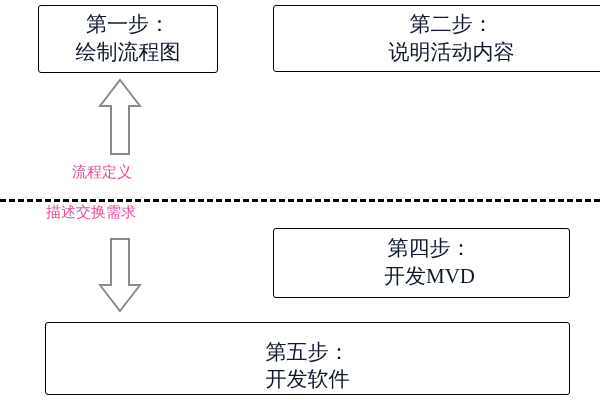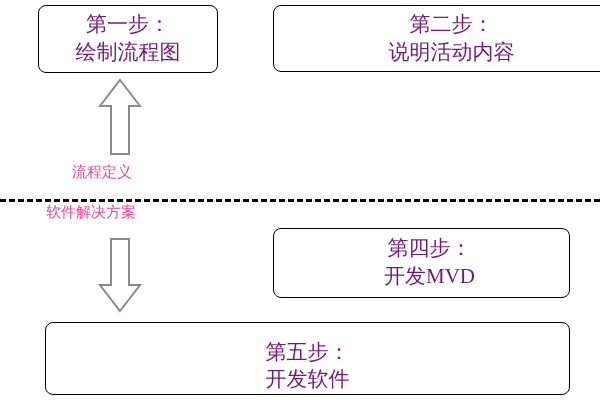--- a/index.html
+++ b/index.html
@@ -14,28 +14,28 @@
     position: relative;
     width: 600px;
     height: 400px;
     background: #ffffff;
     overflow: hidden;
   }
   .step-box {
     position: absolute;
     box-sizing: border-box;
     border: 1.6px solid #000000;
-    border-radius: 8px;
+    border-radius: 3px;
     background: #ffffff;
     display: flex;
     flex-direction: column;
     align-items: center;
     justify-content: center;
     text-align: center;
-    color: #701a75;
+    color: #0f172a;
     font-size: 21px;
     line-height: 1.32;
   }
   .step-box .line {
     display: block;
     white-space: nowrap;
   }
   .divider {
     position: absolute;
     left: 0;
@@ -89,21 +89,21 @@
   </div>
 
   <div class="step-box" id="box-step5">
     <span class="line">第五步：</span>
     <span class="line">开发软件</span>
   </div>
 
   <div class="divider" id="divider-line"></div>
 
   <div class="zone-label" id="label-process">流程定义</div>
-  <div class="zone-label" id="label-software">软件解决方案</div>
+  <div class="zone-label" id="label-software">描述交换需求</div>
 
   <div class="arrow" id="arrow-up">
     <svg width="44" height="78" viewBox="0 0 44 78">
       <polygon points="22,2 42,28 31,28 31,76 13,76 13,28 2,28" fill="#ffffff" stroke="#8a8a8a" stroke-width="2" stroke-linejoin="miter"></polygon>
     </svg>
   </div>
 
   <div class="arrow" id="arrow-down">
     <svg width="44" height="76" viewBox="0 0 44 76">
       <polygon points="22,74 42,48 31,48 31,2 13,2 13,48 2,48" fill="#ffffff" stroke="#8a8a8a" stroke-width="2" stroke-linejoin="miter"></polygon>

